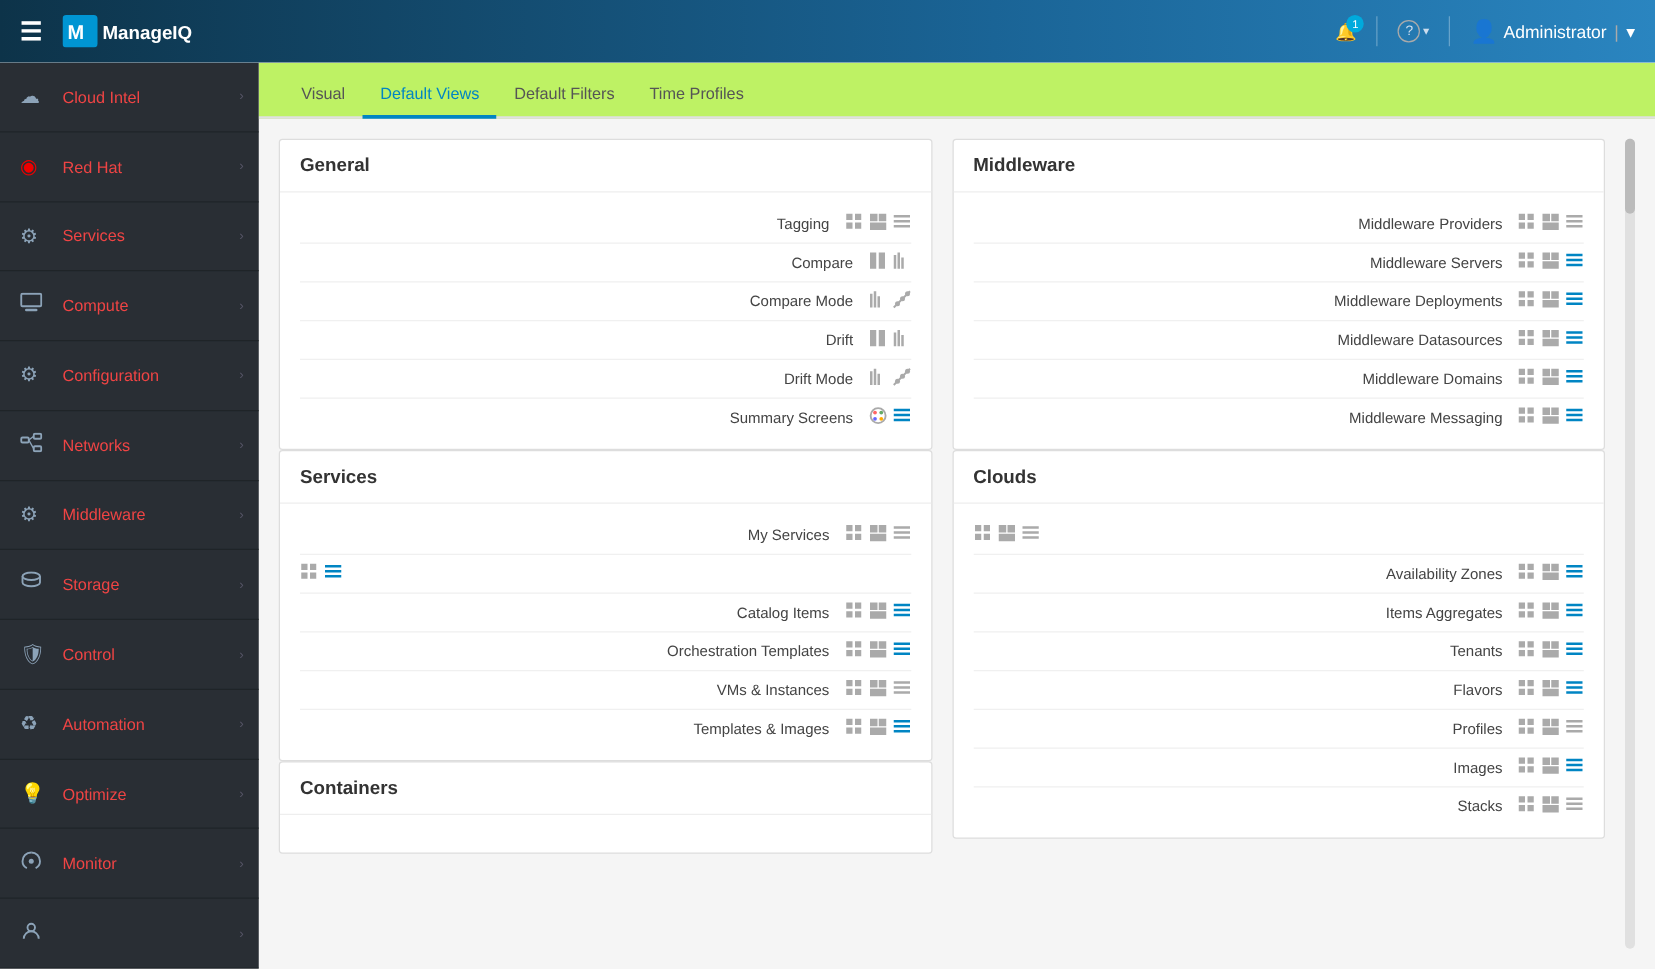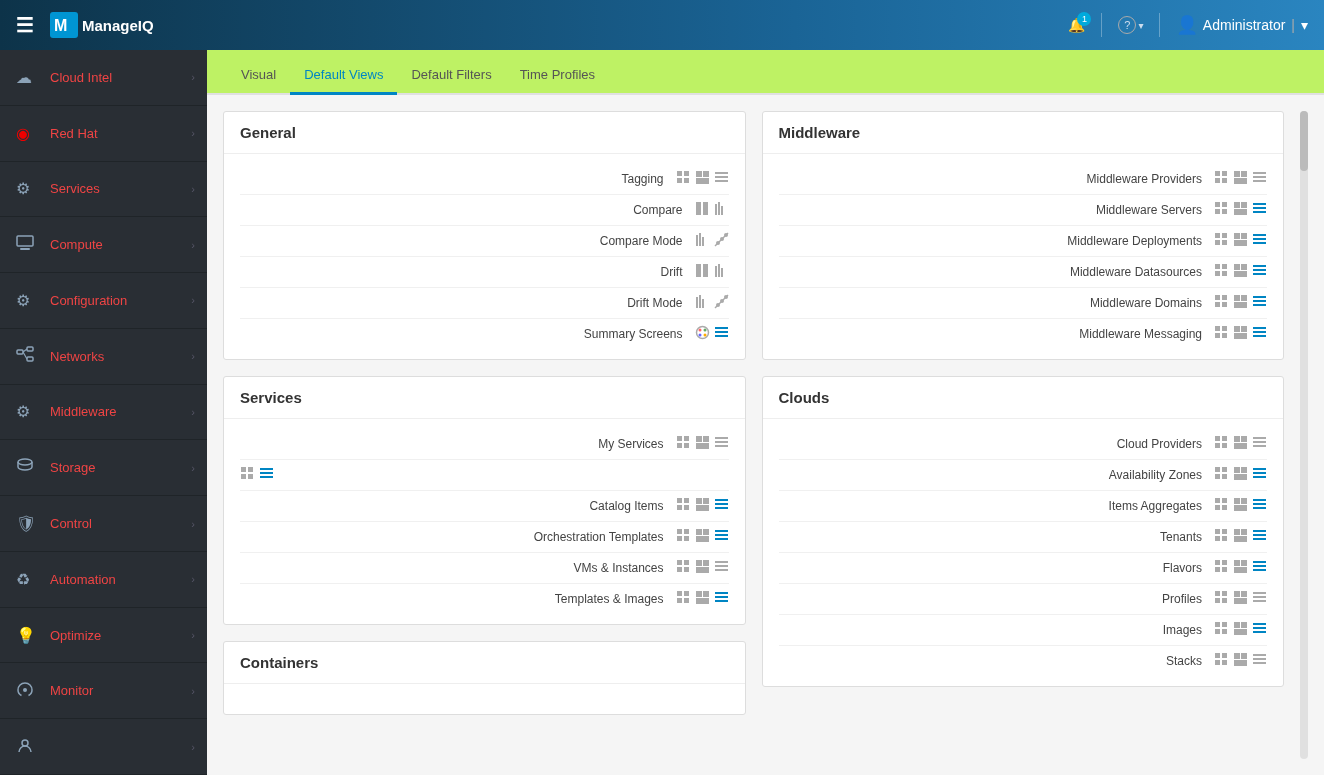--- a/index.html
+++ b/index.html
@@ -71,21 +71,21 @@
       cursor: pointer;
       font-size: 13px;
       color: #555;
       border-bottom: 3px solid transparent;
       margin-bottom: -2px;
     }
     .tab.active { color: #0085c3; border-bottom: 3px solid #0085c3; font-weight: 400; }
 
     
     .content { flex: 1; overflow-y: auto; padding: 16px 16px 16px 16px; display: flex; gap: 16px; }
-    .col { flex: 1; display: flex; flex-direction: column; gap: 16px; }
+    .col { flex: 1; display: flex; flex-direction: column; gap: 0; }
 
     
     .section-card {
       background: white;
       border: 1px solid #ddd;
       border-radius: 3px;
     }
     .section-title {
       font-size: 15px;
       font-weight: 600;
@@ -684,21 +684,20 @@
             </div>
 
           </div>
         </div>
 
         <div class="section-card">
           <div class="section-title">Clouds</div>
           <div class="section-body">
 
             <div class="view-row">
-              <span class="view-label">Cloud Providers</span>
               <div class="view-icons">
                 <span class="vi"><svg width="15" height="15" viewBox="0 0 15 15">
                       <rect x="1" y="1" width="5" height="5" fill="#aaa"></rect>
                       <rect x="8" y="1" width="5" height="5" fill="#aaa"></rect>
                       <rect x="1" y="8" width="5" height="5" fill="#aaa"></rect>
                       <rect x="8" y="8" width="5" height="5" fill="#aaa"></rect>
                     </svg></span>
                 <span class="vi"><svg width="15" height="15" viewBox="0 0 15 15">
                       <rect x="1" y="1" width="6" height="6" fill="#aaa"></rect>
                       <rect x="8" y="1" width="6" height="6" fill="#aaa"></rect>

